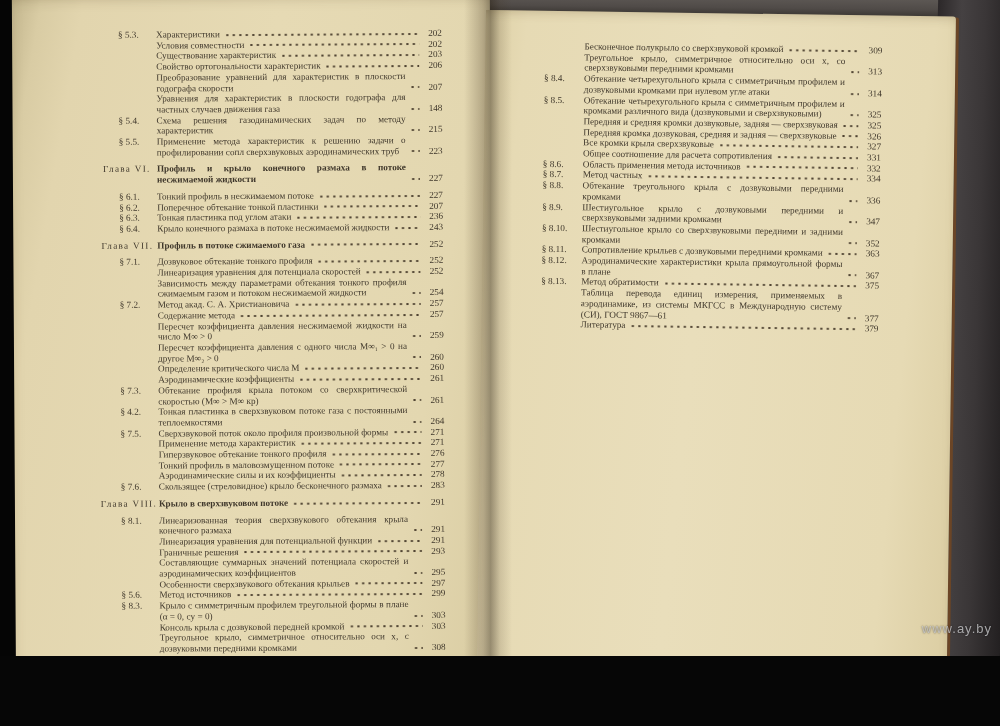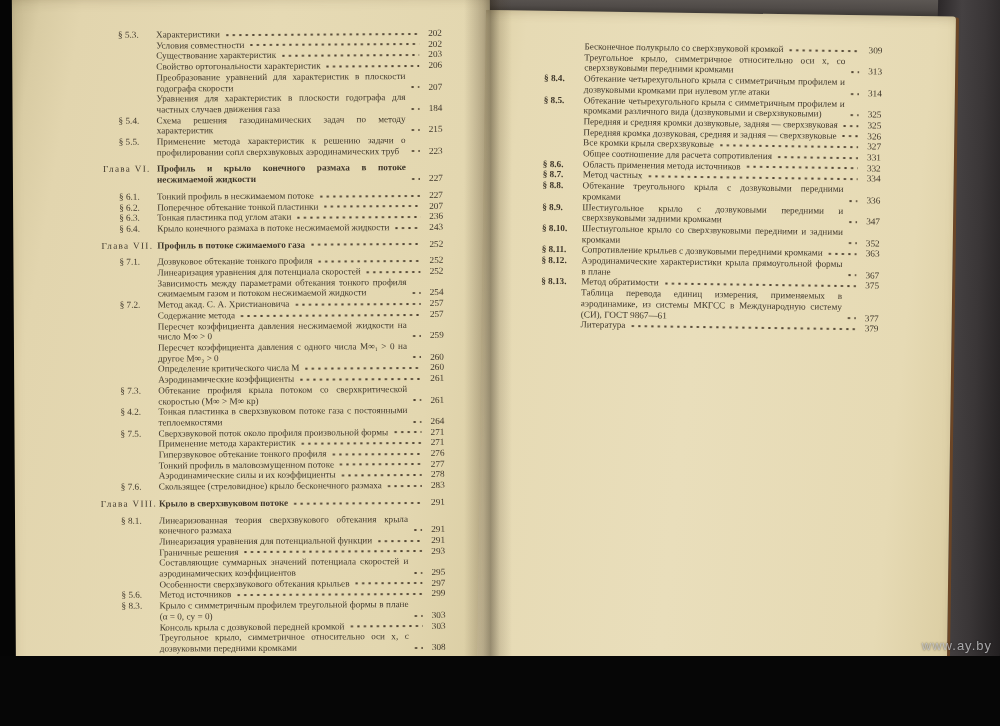--- a/index.html
+++ b/index.html
@@ -28,31 +28,31 @@
   
   .toc{position:absolute;font-size:9.2px;line-height:10.7px;}
   .left-page .toc{left:84px;top:33px;width:352px;}
   .right-page .toc{left:59px;top:30px;width:344px;}
   .row{display:flex;align-items:flex-start;}
   .row.gap{margin-top:6px;}
   .prefix{flex:0 0 auto;white-space:nowrap;}
   .left-page .lvl0{margin-left:0;}         .left-page .lvl0 .prefix{min-width:60px;letter-spacing:1.3px;text-align:center;}
   .left-page .lvl1{margin-left:22px;}      .left-page .lvl1 .prefix{min-width:38px;}
   .left-page .lvl2{margin-left:60px;}
-  .right-page .lvl1{margin-left:0;}        .right-page .lvl1 .prefix{min-width:40px;font-weight:bold;}
+  .right-page .lvl1{margin-left:0;}        .right-page .lvl1 .prefix{min-width:40px;}
   .right-page .lvl2{margin-left:40px;}
   .body{flex:1;display:flex;min-width:0;}
   .t{flex:0 1 auto;min-width:0;text-align:justify;}
   .chapter .t{font-weight:bold;}
   .leader{flex:1 0 10px;height:4px;align-self:flex-end;margin:0 3px 3px 4px;
       background-image:radial-gradient(circle,rgba(70,58,42,.95) .9px,rgba(70,58,42,0) 1.35px);
       background-size:6.5px 4px;background-repeat:repeat-x;background-position:0 center;}
   .pg{flex:0 0 26px;align-self:flex-end;text-align:center;white-space:nowrap;}
   .folio{position:absolute;left:38px;top:660px;font-size:15px;color:#473f31;}
-  .watermark{position:absolute;right:8px;bottom:3px;z-index:6;
+  .watermark{position:absolute;right:8px;bottom:20px;z-index:6;
       font-family:"Liberation Sans","DejaVu Sans",sans-serif;font-size:13px;letter-spacing:1px;
       color:rgba(205,205,208,.78);text-shadow:0 0 2px rgba(0,0,0,.6);}
 </style>
 </head>
 <body>
 
 <div id="photo">
   <div class="top-cover-band"></div>
   <div class="right-cover"></div>
 
@@ -92,21 +92,21 @@
             <span class="body">
               <span class="t">Преобразование уравнений для характеристик в плоскости годографа скорости</span>
               <span class="leader"></span>
               <span class="pg">207</span>
             </span>
           </div>
           <div class="row lvl2">
             <span class="body">
               <span class="t">Уравнения для характеристик в плоскости годографа для частных случаев движения газа</span>
               <span class="leader"></span>
-              <span class="pg">184</span>
+              <span class="pg">148</span>
             </span>
           </div>
           <div class="row lvl1">
             <span class="prefix">§ 5.4.</span>
             <span class="body">
               <span class="t">Схема решения газодинамических задач по методу характеристик</span>
               <span class="leader"></span>
               <span class="pg">215</span>
             </span>
           </div>

